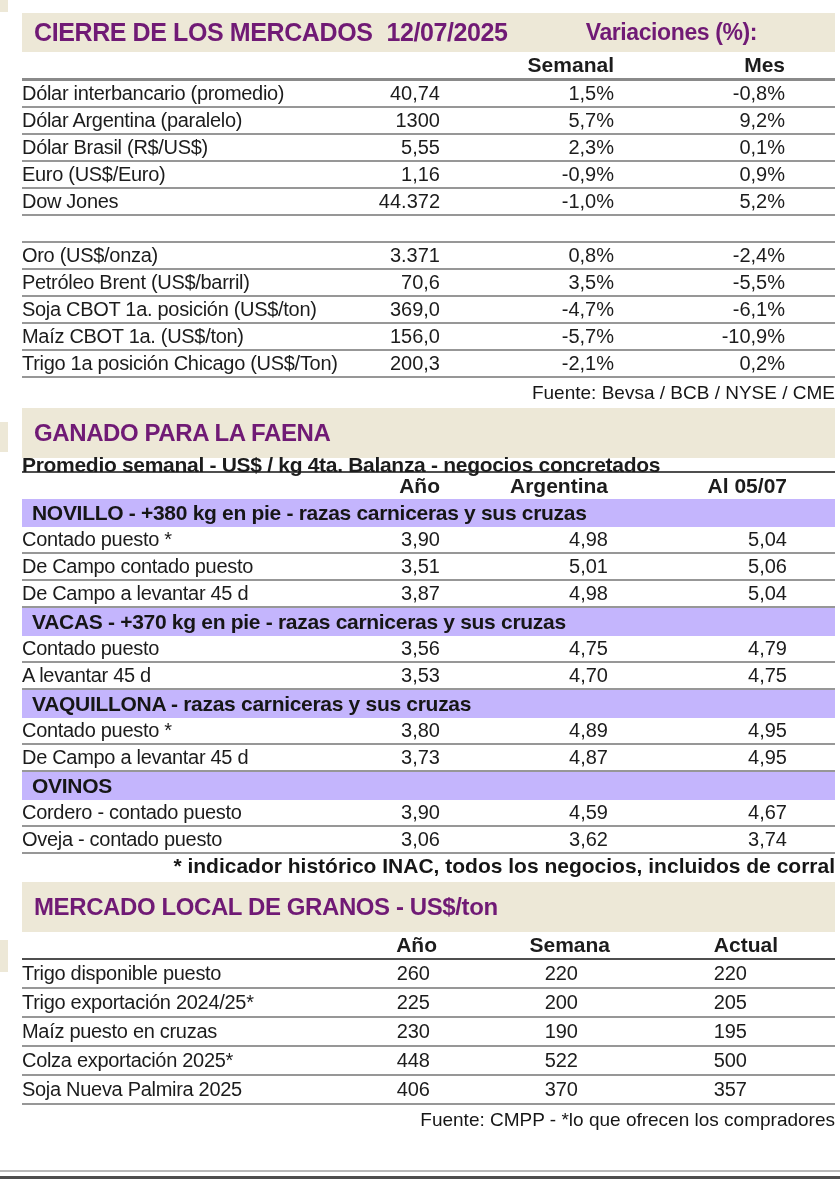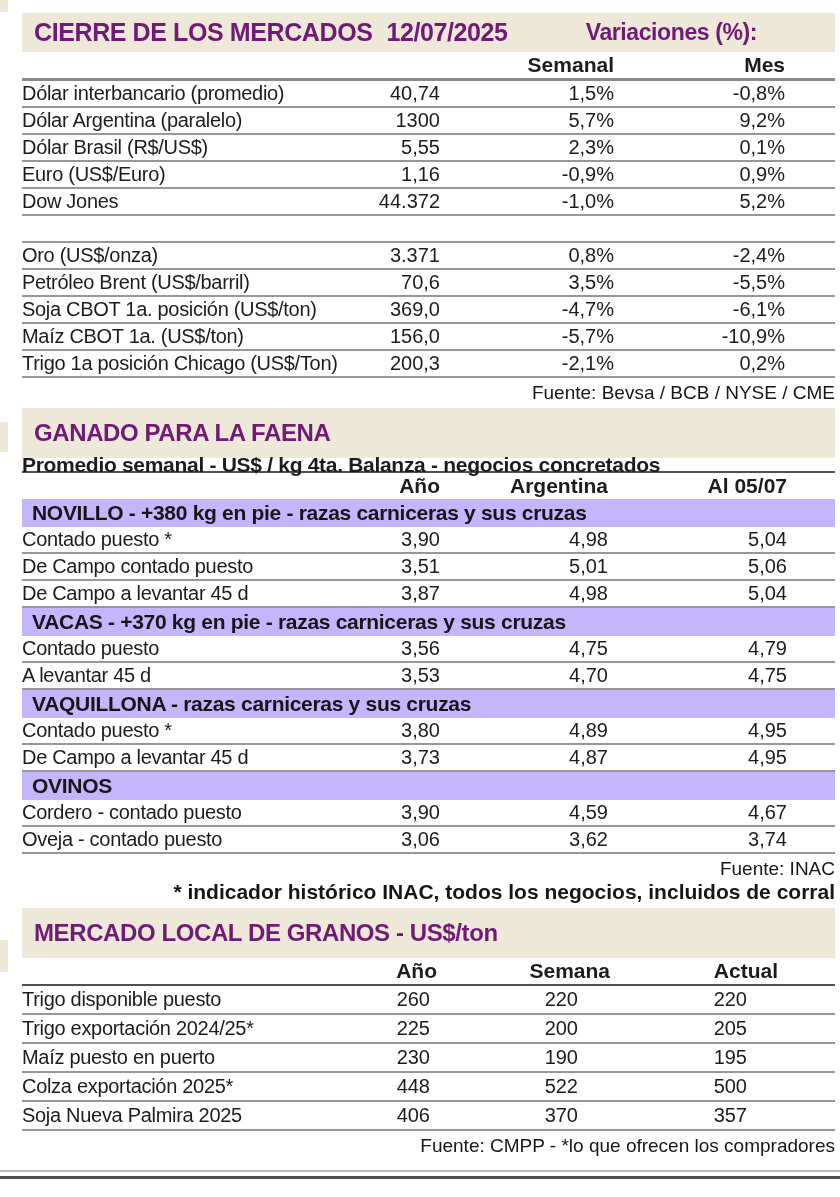--- a/index.html
+++ b/index.html
@@ -243,21 +243,20 @@
           <span class="c2">4,59</span>
           <span class="c3">4,67</span>
         </div>
         <div class="row ct">
           <span class="c-label">Oveja - contado puesto</span>
           <span class="c1">3,06</span>
           <span class="c2">3,62</span>
           <span class="c3">3,74</span>
         </div>
       </div>
-    <div class="source">Fuente: INAC</div>
     <div class="footnote">* indicador histórico INAC, todos los negocios, incluidos de corral</div>
   </section>
 
   <section>
     <div class="bar section grains-gap">
       <span>MERCADO LOCAL DE GRANOS - US$/ton</span>
     </div>
     <div class="row hd gr-hd">
       <span class="c-label"></span>
       <span class="c1">Año</span>
@@ -271,21 +270,21 @@
           <span class="c2">220</span>
           <span class="c3">220</span>
         </div>
         <div class="row gr">
           <span class="c-label">Trigo exportación 2024/25*</span>
           <span class="c1">225</span>
           <span class="c2">200</span>
           <span class="c3">205</span>
         </div>
         <div class="row gr">
-          <span class="c-label">Maíz puesto en puerto</span>
+          <span class="c-label">Maíz puesto en cruzas</span>
           <span class="c1">230</span>
           <span class="c2">190</span>
           <span class="c3">195</span>
         </div>
         <div class="row gr">
           <span class="c-label">Colza exportación 2025*</span>
           <span class="c1">448</span>
           <span class="c2">522</span>
           <span class="c3">500</span>
         </div>

